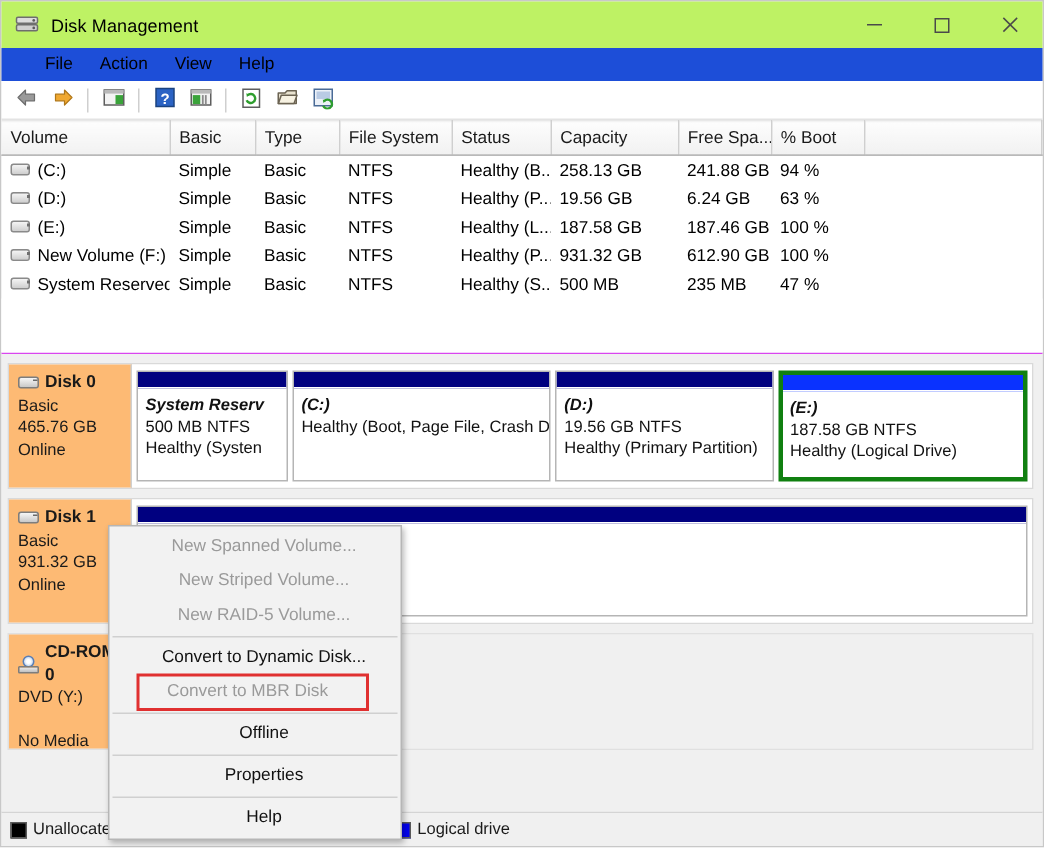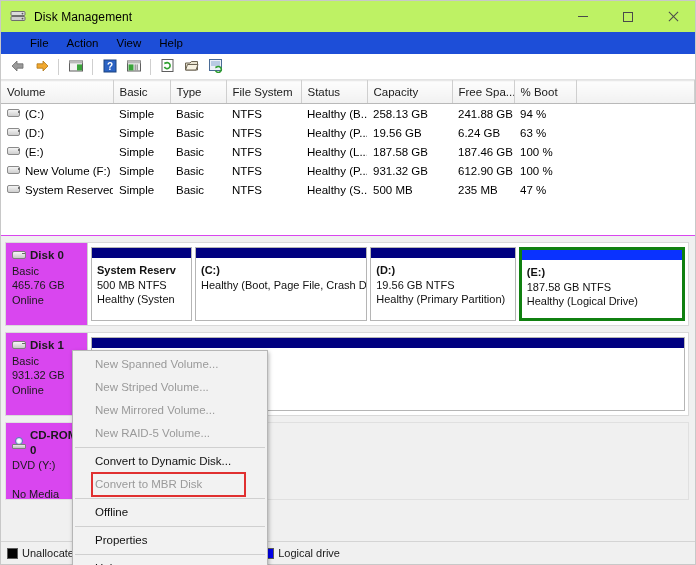--- a/index.html
+++ b/index.html
@@ -192,21 +192,21 @@
     display: flex;
     background: #ffffff;
     border: 1px solid #d9d9d9;
     box-sizing: border-box;
     margin: 0 6px 6px 4px;
   }
   .diskrow.empty { background: #f0f0f0; border-color: #e0e0e0; }
   .disk-info {
     width: 82px;
     min-width: 82px;
-    background: #d946ef;
+    background: #fdba74;
     border-right: 1px solid #d0d0d0;
     padding: 5px 4px 4px 6px;
     box-sizing: border-box;
     font-size: 11px;
     line-height: 14.5px;
     color: #1a1a1a;
   }
   .disk-title {
     display: flex; align-items: center; gap: 3px;
     font-weight: bold; font-size: 11.5px; margin-bottom: 1px;
@@ -266,21 +266,21 @@
     background: #0a32ff;
   }
   .part .ptext {
     padding: 4px 5px 3px 5px;
     font-size: 11px;
     line-height: 14.5px;
     white-space: nowrap;
     overflow: hidden;
     color: #111;
   }
-  .part .pname { font-weight: bold; }
+  .part .pname { font-weight: bold; font-style: italic; }
 
   
   .legendbar {
     height: 22px;
     min-height: 22px;
     display: flex;
     align-items: center;
     gap: 6px;
     padding-left: 6px;
     background: #f0f0f0;
@@ -305,20 +305,21 @@
     padding: 2px 0 2px 0;
     z-index: 50;
     font-size: 11.5px;
   }
   .ctx-item {
     padding: 5px 10px 6px 22px;
     color: #111111;
     white-space: nowrap;
     cursor: default;
     position: relative;
+    text-align: center;
   }
   .ctx-item.disabled { color: #9a9a9a; }
   .ctx-sep {
     height: 1px; background: #d0d0d0; margin: 2px 2px 2px 2px;
   }
   .ctx-item.annotated {
     outline: 2px solid #e03030;
     outline-offset: -1px;
     margin: 0 22px 0 19px;
     padding-left: 3px;
@@ -672,21 +673,20 @@
     </div>
     <div class="legend-item">
       <span class="legend-swatch" style="background:#0000ee"></span>
       <span>Logical drive</span>
     </div>
   </div>
 
   <div class="ctxmenu">
     <div class="ctx-item disabled">New Spanned Volume...</div>
     <div class="ctx-item disabled">New Striped Volume...</div>
-    <div class="ctx-item disabled">New Mirrored Volume...</div>
     <div class="ctx-item disabled">New RAID-5 Volume...</div>
     <div class="ctx-sep"></div>
     <div class="ctx-item">Convert to Dynamic Disk...</div>
     <div class="ctx-item disabled annotated">Convert to MBR Disk</div>
     <div class="ctx-sep"></div>
     <div class="ctx-item">Offline</div>
     <div class="ctx-sep"></div>
     <div class="ctx-item">Properties</div>
     <div class="ctx-sep"></div>
     <div class="ctx-item">Help</div>

